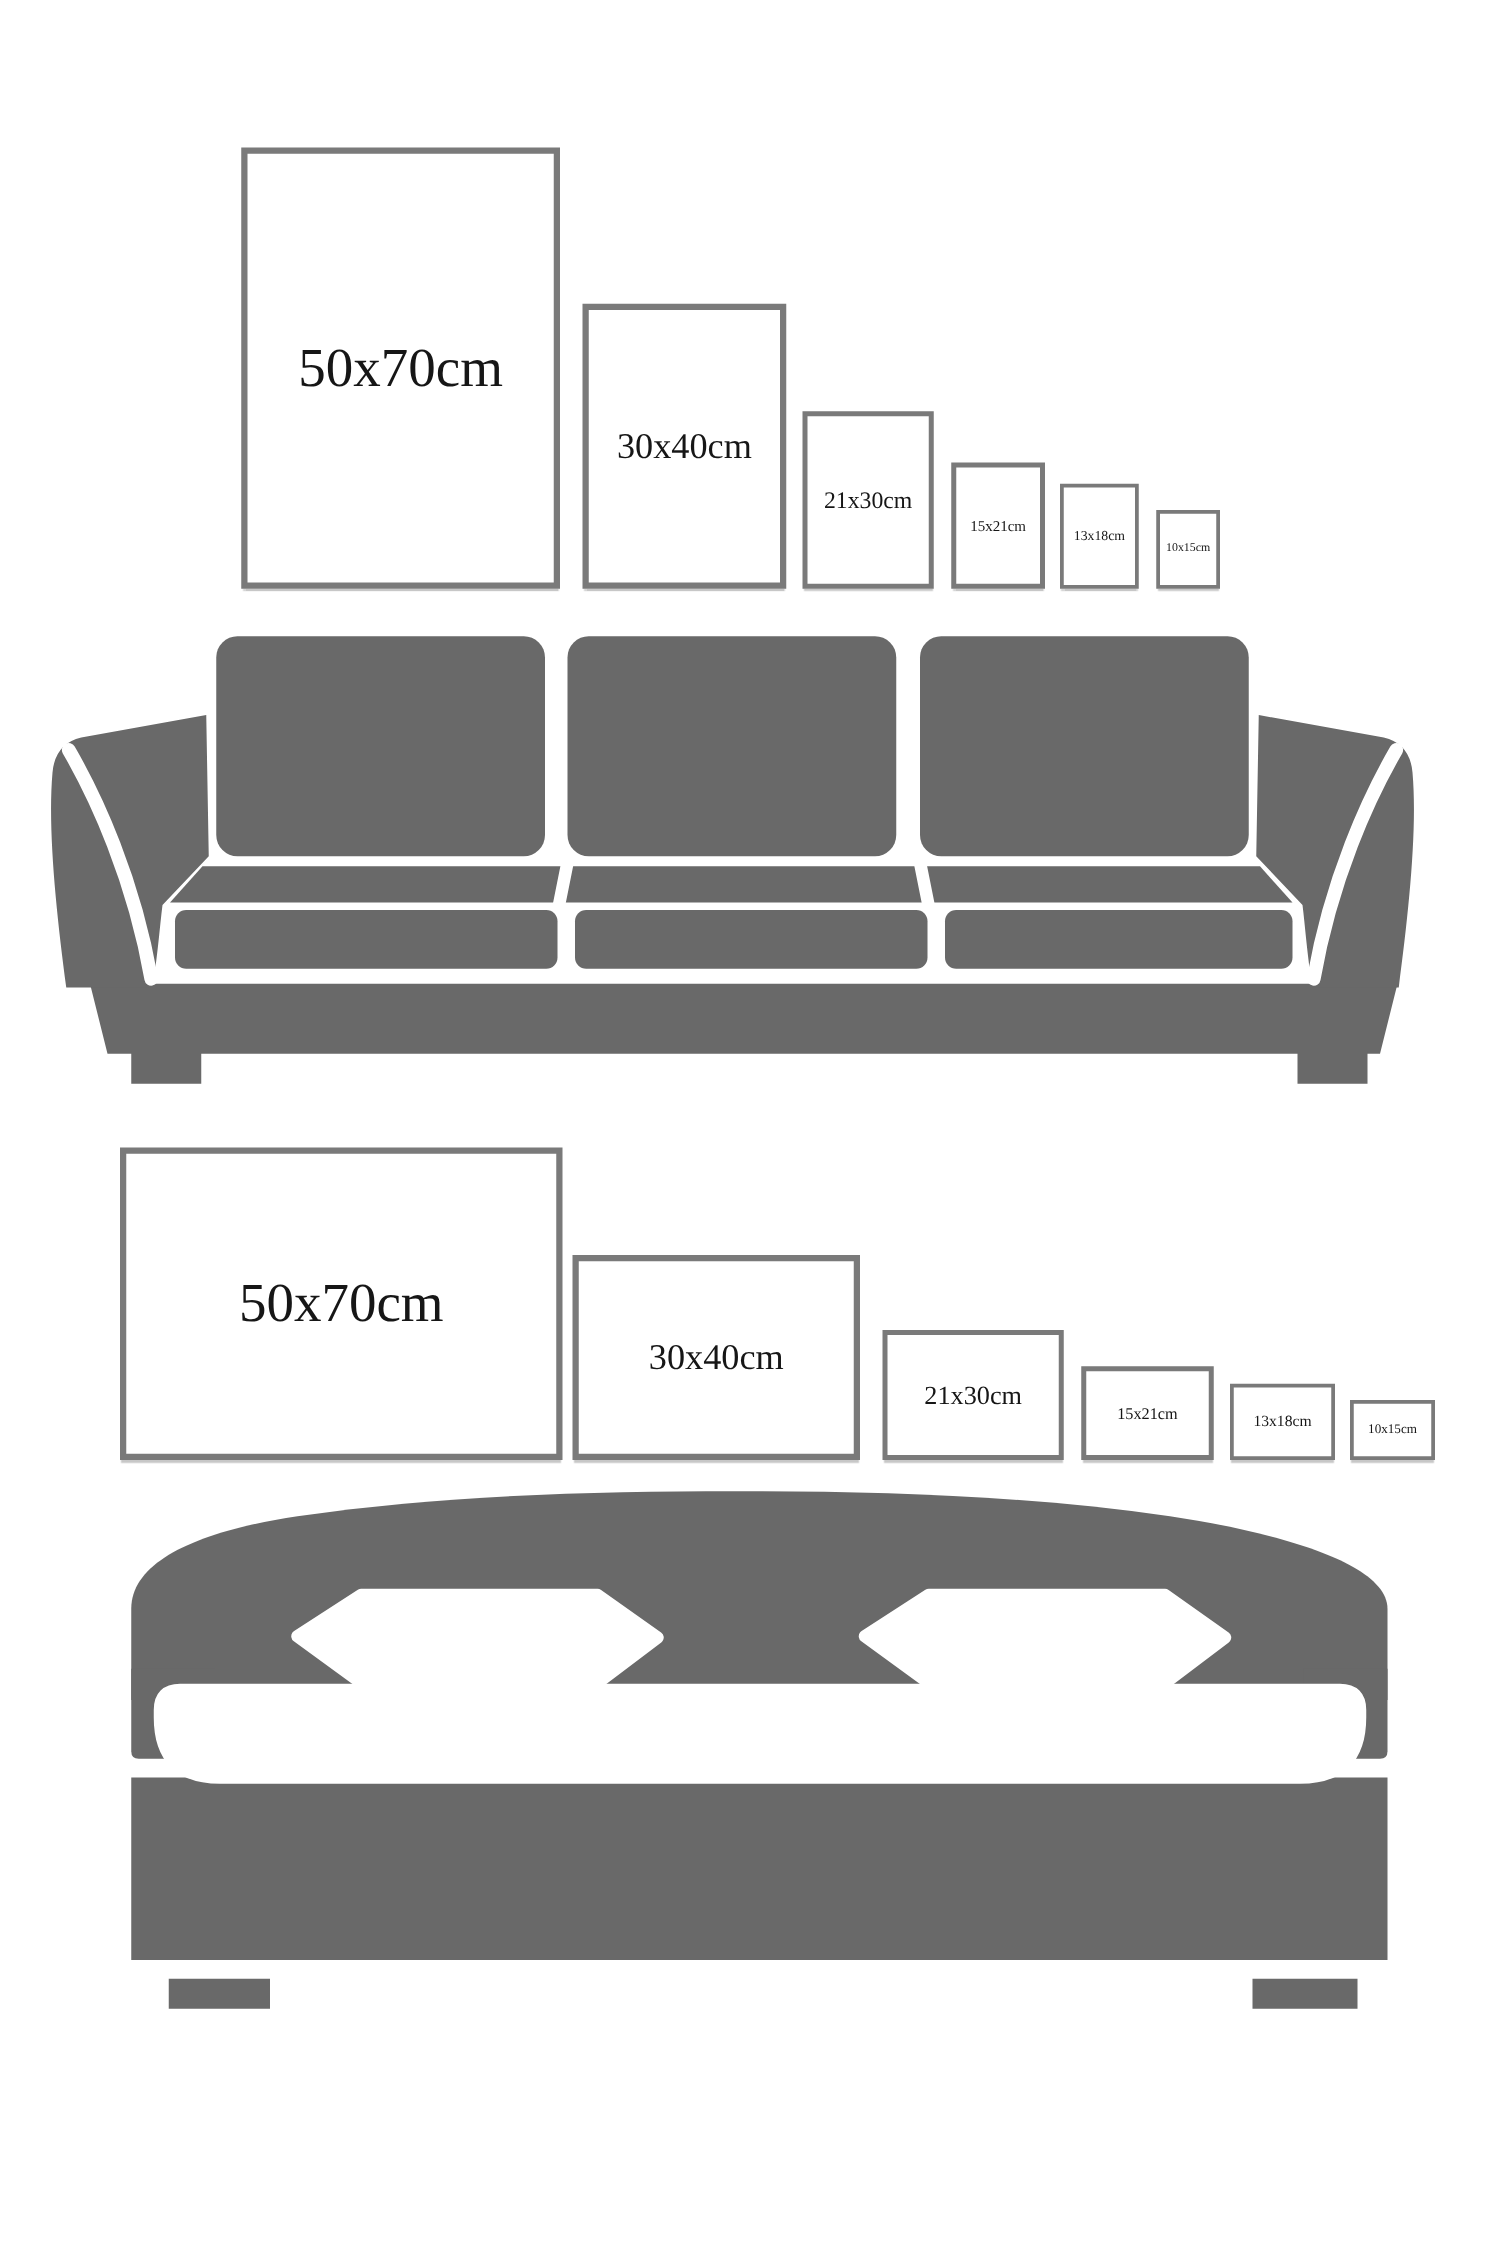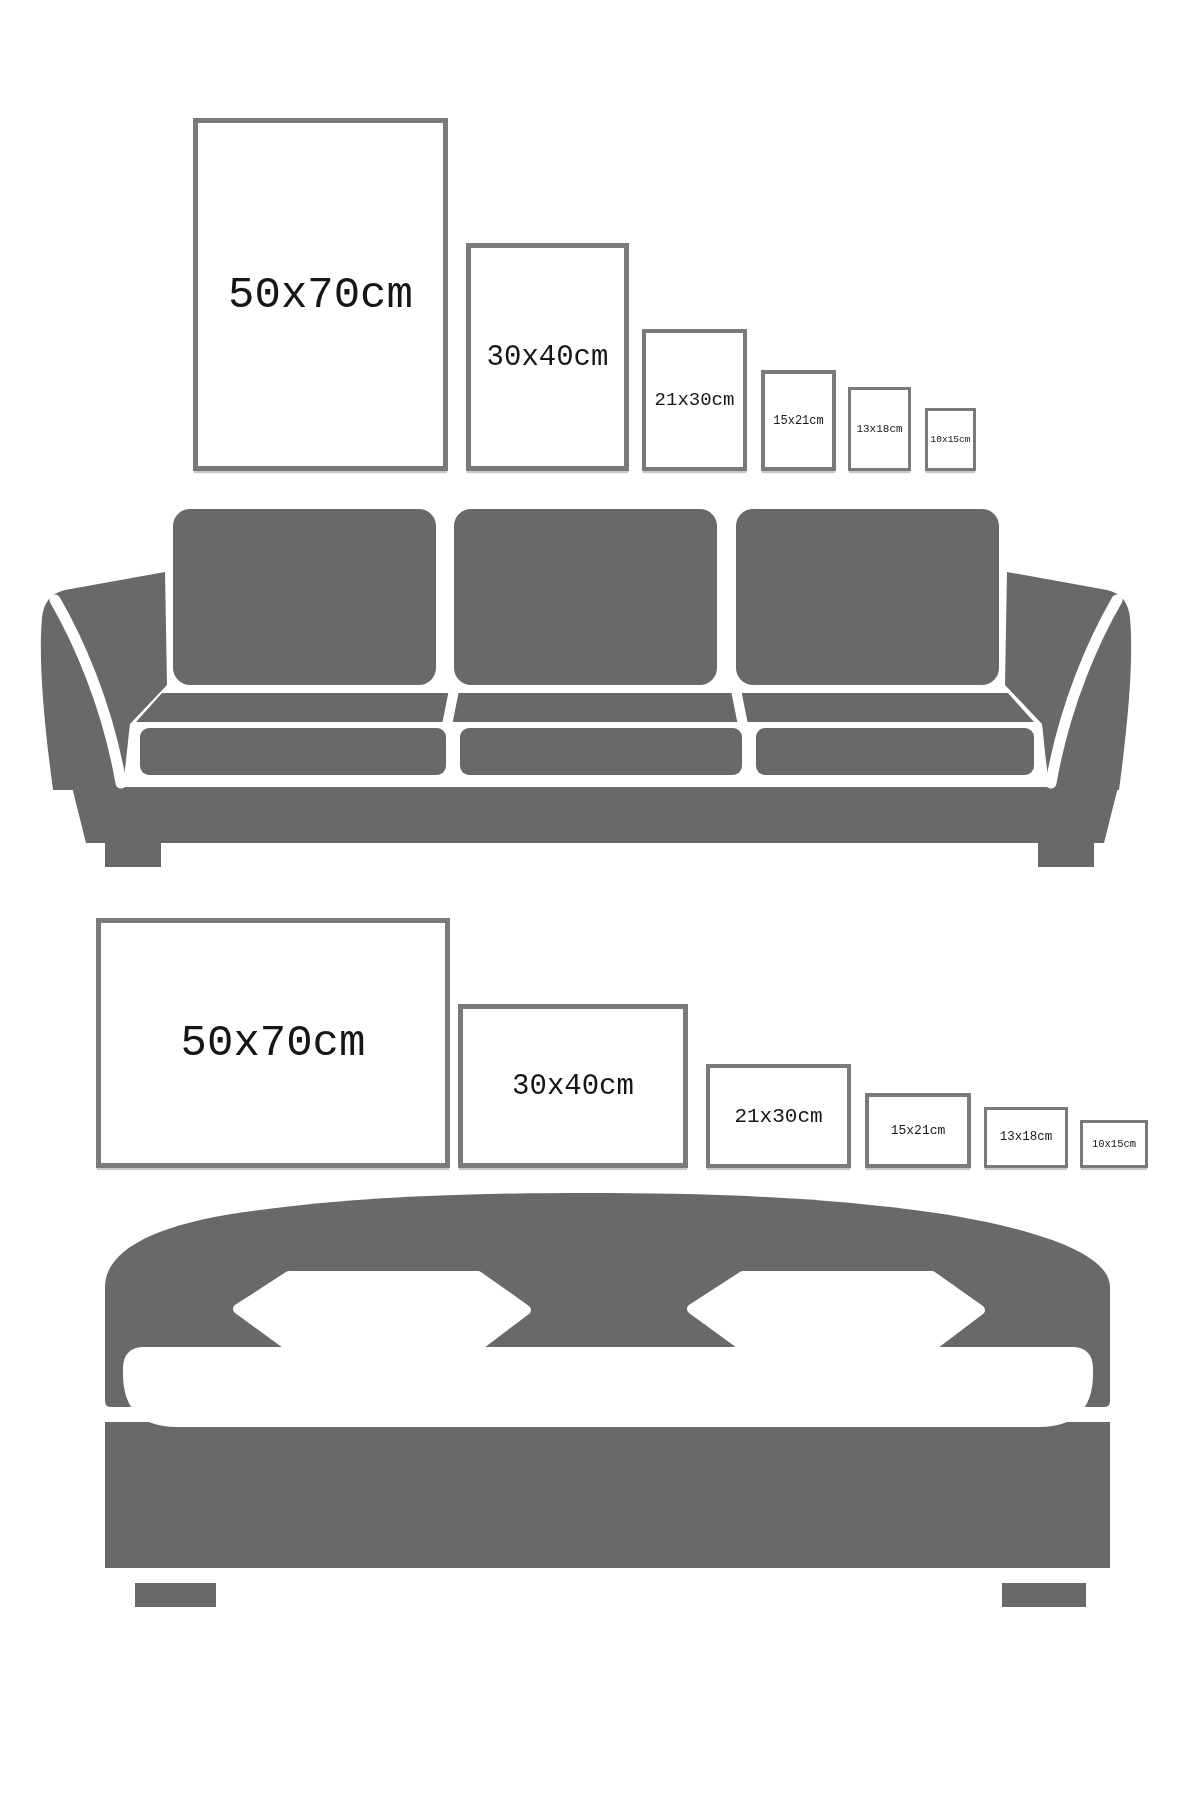--- a/index.html
+++ b/index.html
@@ -1,21 +1,21 @@
 <!DOCTYPE html>
 <html><head>
 <meta charset="utf-8">
 <style>
   html,body{margin:0;padding:0;background:#ffffff;}
   #stage{
     position:relative;
     width:1200px;height:1800px;
     background:#ffffff;
     overflow:hidden;
-    font-family:Liberation Mono, monospace;
+    font-family:Liberation Serif, serif;
   }
   .frame{
     position:absolute;
     box-sizing:border-box;
     background:#ffffff;
     border-style:solid;
     border-color:#7a7a7a;
     box-shadow:0 3px 1px -1px rgba(0,0,0,0.22);
     display:flex;
     align-items:center;

